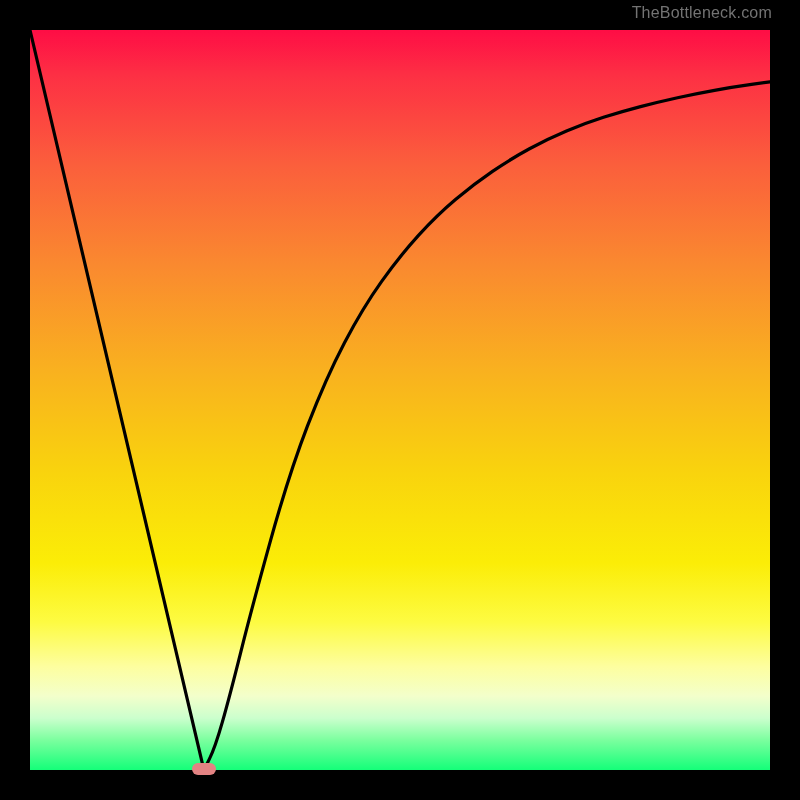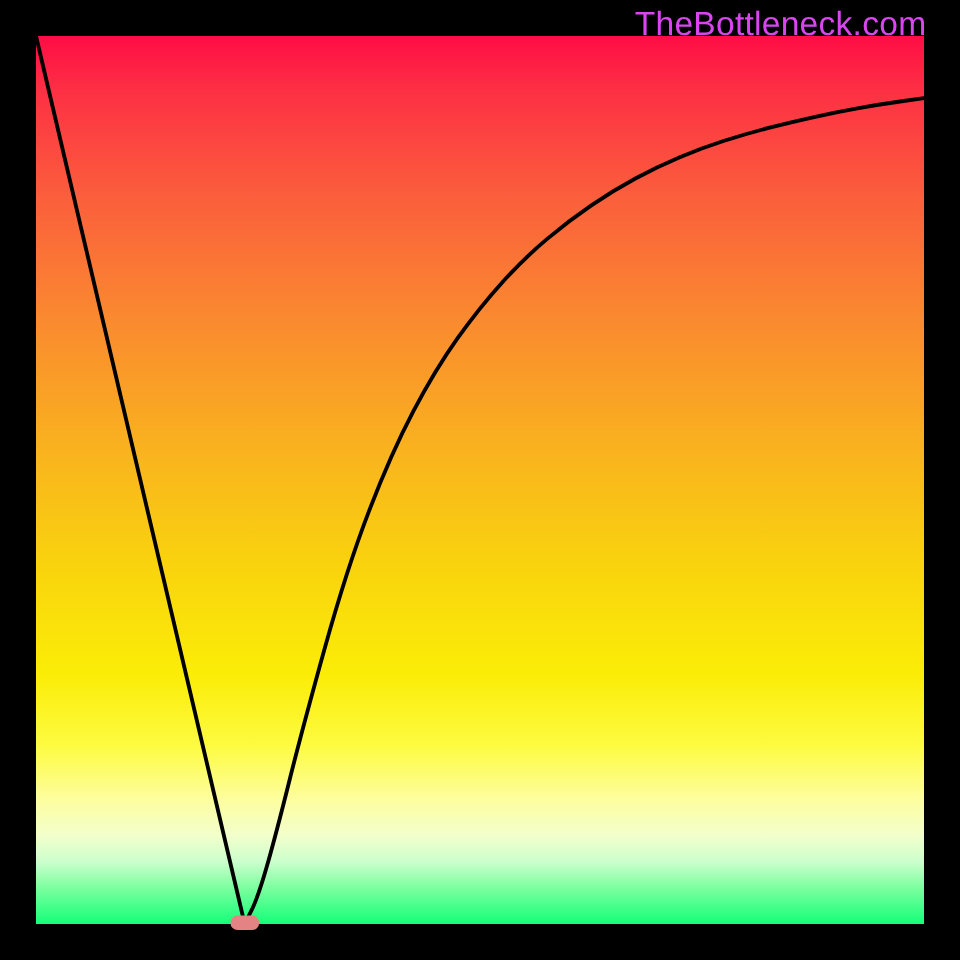--- a/index.html
+++ b/index.html
@@ -14,22 +14,22 @@
   .frame {
     position: relative;
     width: 800px;
     height: 800px;
     background: #000;
   }
   .watermark {
     position: absolute;
     top: 4px;
     right: 28px;
-    color: #d946ef;
-    font-size: 28px;
+    color: #737373;
+    font-size: 16px;
     font-weight: 400;
     letter-spacing: 0.2px;
     user-select: none;
   }
   .plot-area {
     position: absolute;
     left: 30px;
     top: 30px;
     width: 740px;
     height: 740px;

